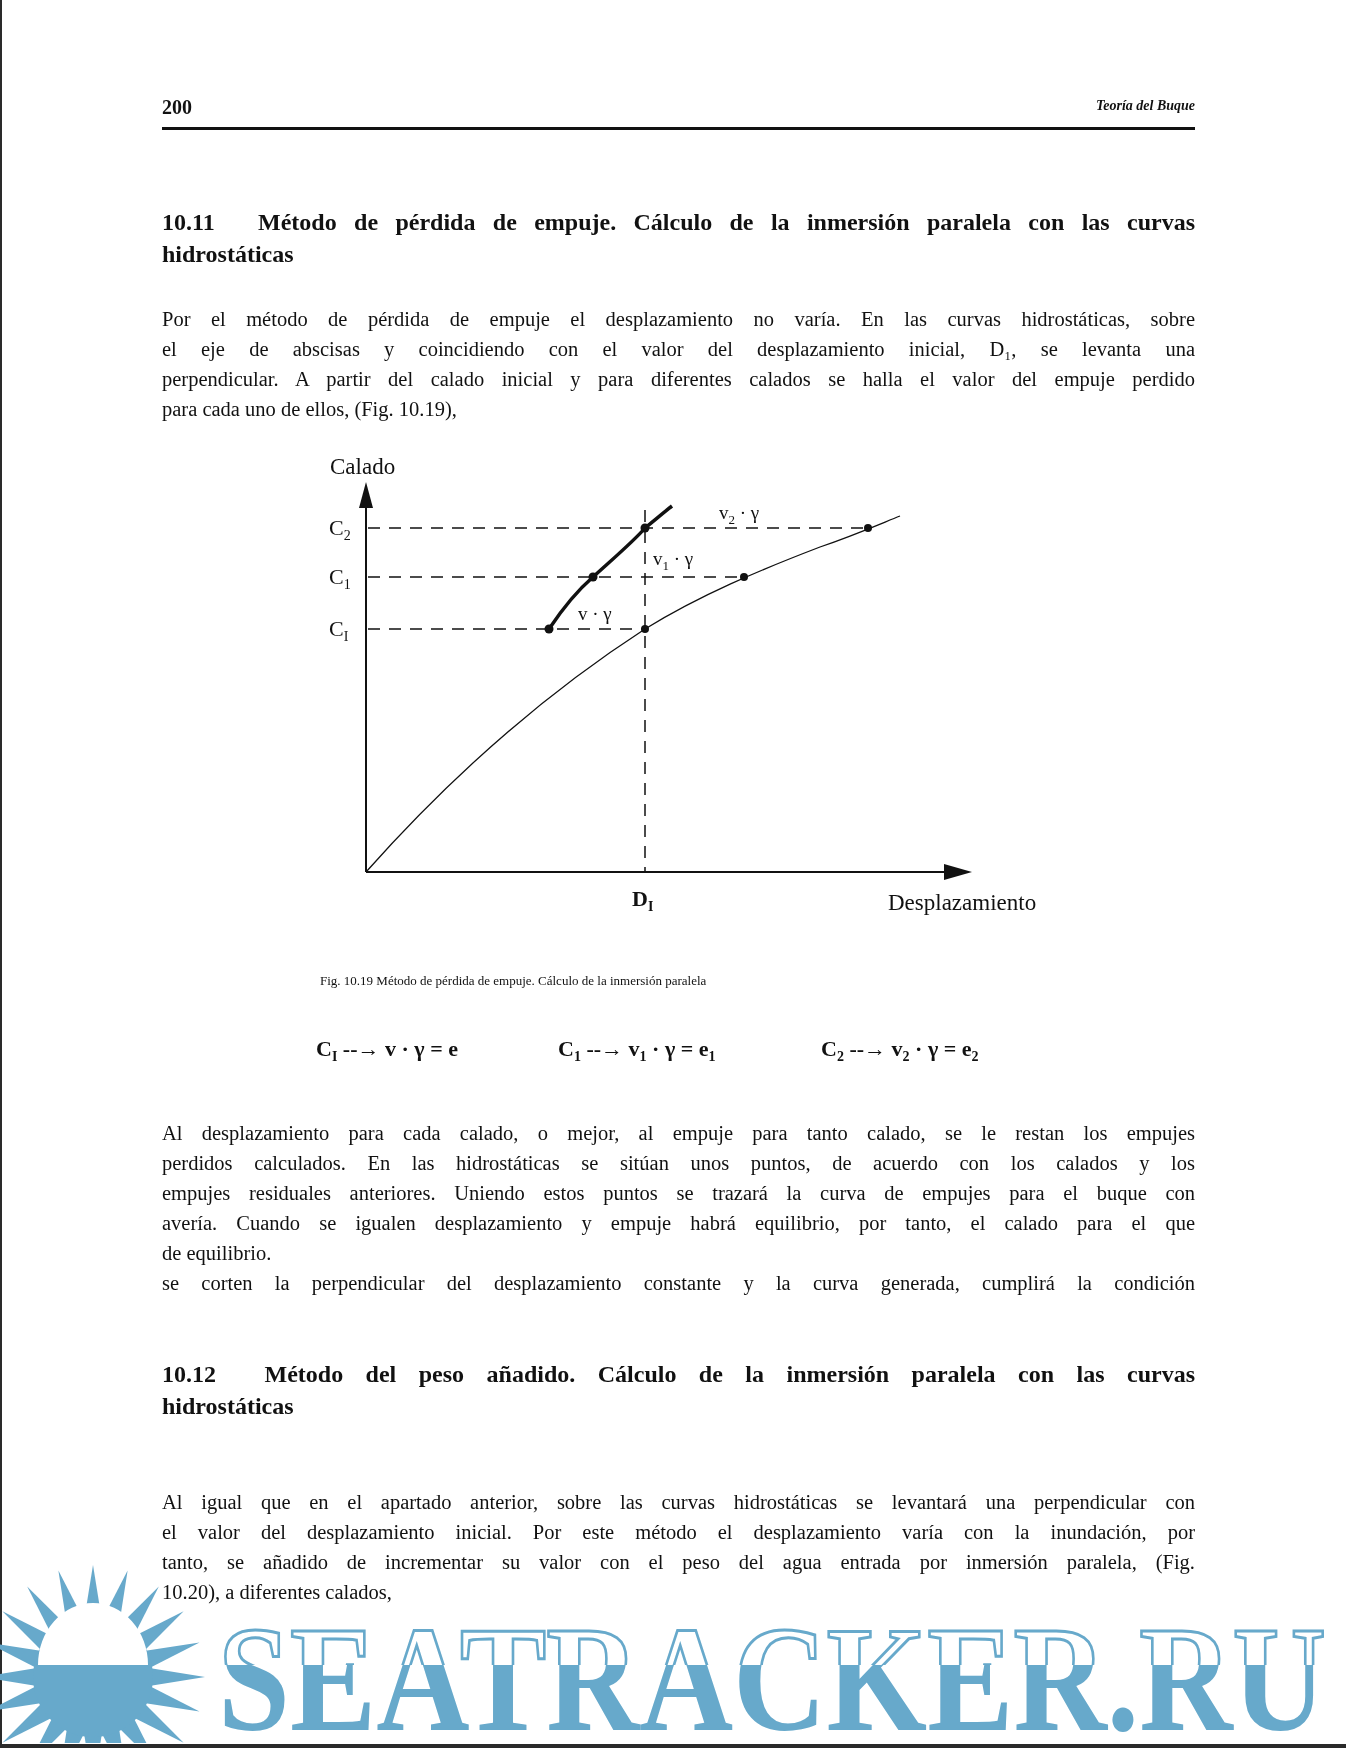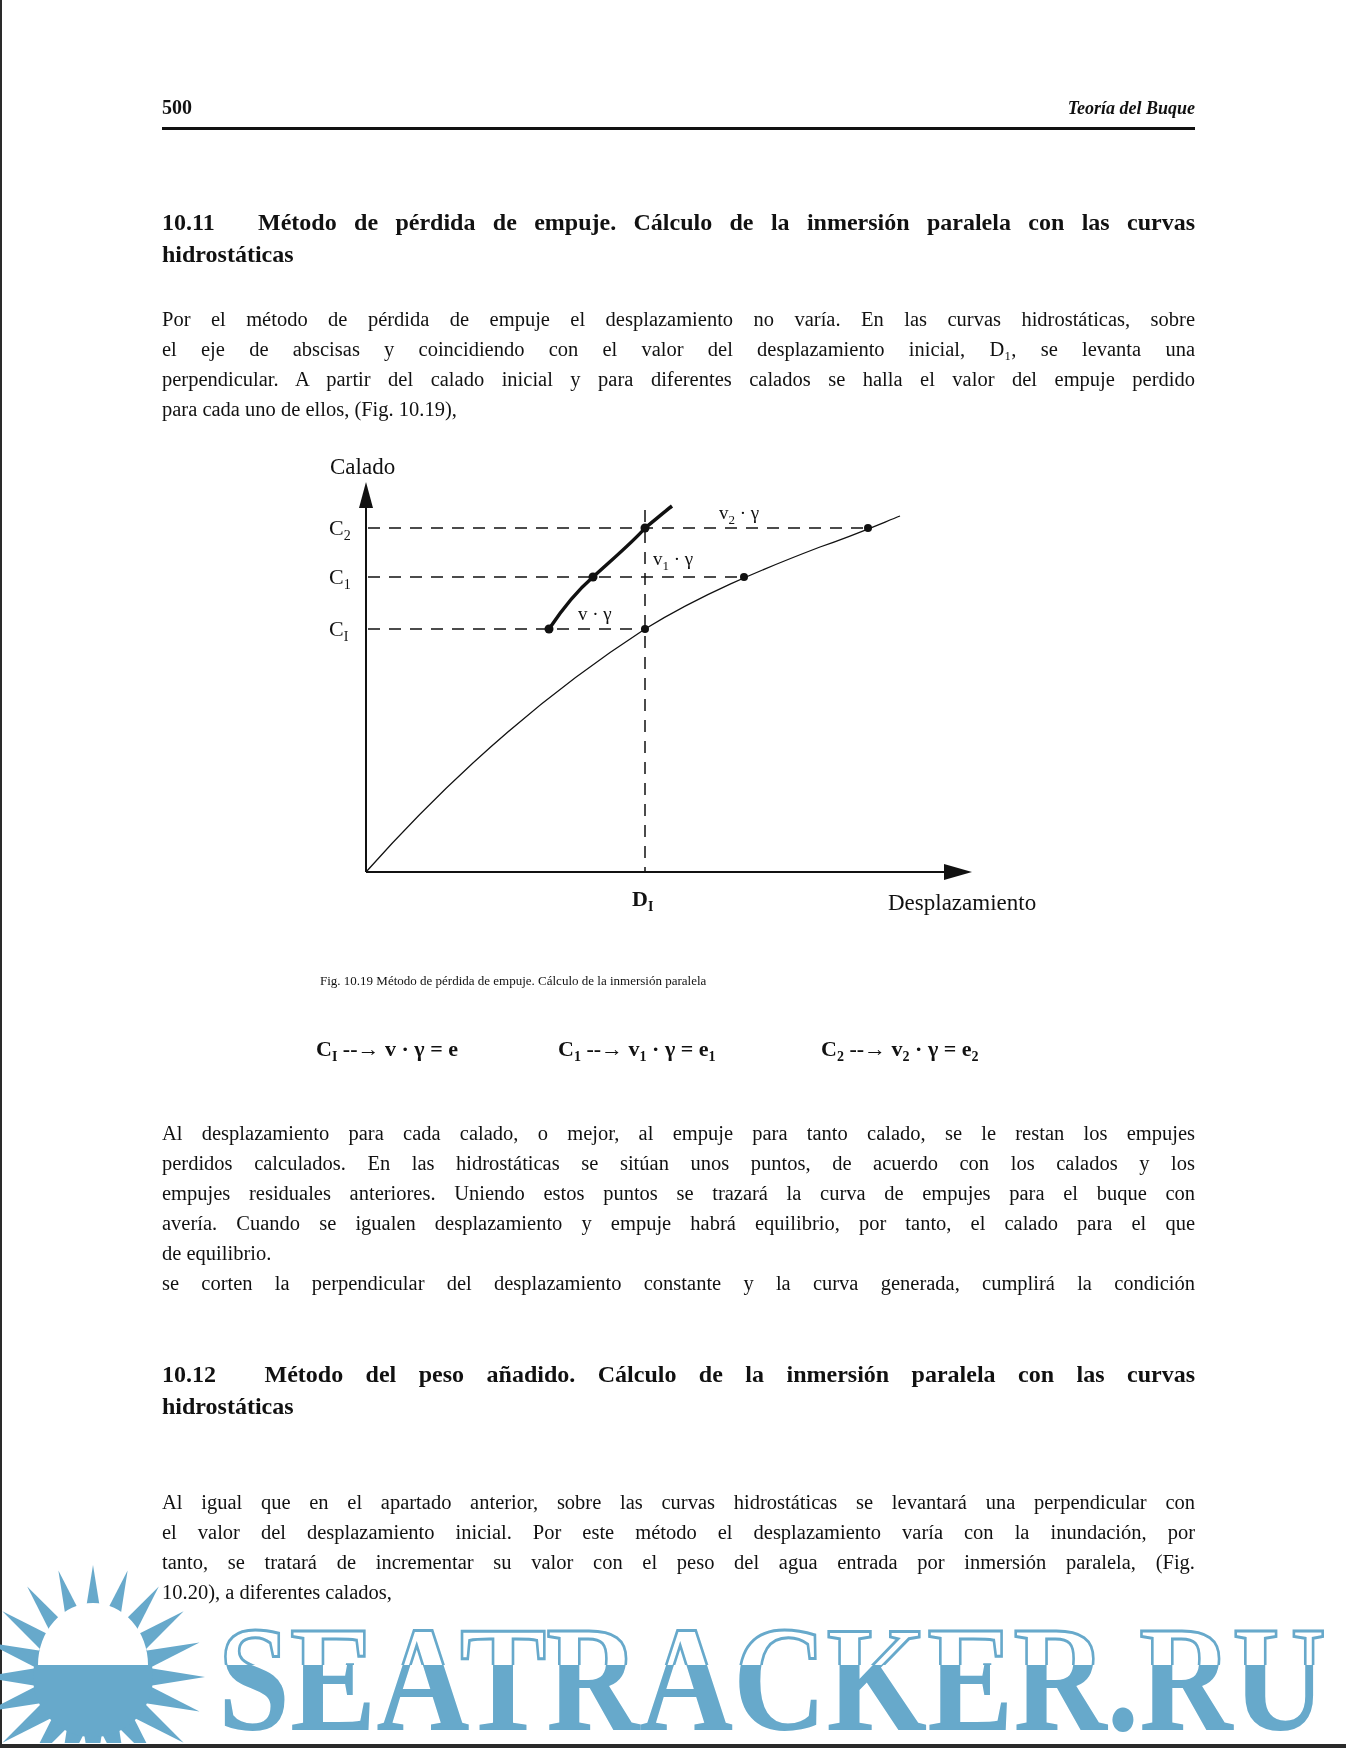--- a/index.html
+++ b/index.html
@@ -2,21 +2,21 @@
 <html><head>
 <meta charset="utf-8">
 <style>
   html, body { margin:0; padding:0; }
   body { width:1346px; height:1748px; position:relative; background:#ffffff; overflow:hidden;
          font-family:"Liberation Serif","DejaVu Serif",serif; color:#111; }
   .left-border { position:absolute; left:0; top:0; width:2px; height:1748px; background:#2a2a2a; }
   .bottom-border { position:absolute; left:0; bottom:0; width:1346px; height:4px; background:#2a2a2a; }
   .page-header { position:absolute; left:162px; top:96px; width:1033px; height:24px; }
   .page-number { position:absolute; left:0; top:0; font-weight:bold; font-size:20px; }
-  .running-title { position:absolute; right:0; top:2px; font-style:italic; font-weight:bold; font-size:18px; }
+  .running-title { position:absolute; right:0; top:2px; font-style:italic; font-weight:bold; font-size:14px; }
   .header-rule { position:absolute; left:162px; top:127px; width:1033px; height:3px; background:#111; }
   .heading { position:absolute; left:162px; width:1033px; font-weight:bold; font-size:24px; line-height:32px; text-align:justify; text-align-last:left; }
   .heading .num { margin-right:26px; }
   .para { position:absolute; left:162px; width:1033px; font-size:20.5px; line-height:30px; text-align:justify; }
   .para .line { display:block; text-align:justify; text-align-last:justify; white-space:nowrap; }
   .para .line.last { text-align-last:left; }
   .caption { position:absolute; left:320px; top:973px; font-size:13px; }
   .formulas { position:absolute; left:316px; top:1036px; width:720px; height:36px; font-weight:bold; font-size:22px; }
   .formula { position:absolute; top:0; white-space:nowrap; }
   .formula sub { font-size:14px; }
@@ -25,21 +25,21 @@
   .watermark { position:absolute; left:0; top:1565px; width:1346px; height:178px; }
   .wm-text { font-family:"Liberation Serif","DejaVu Serif",serif; font-weight:bold; }
 </style>
 </head>
 <body>
 
 <div class="left-border"></div>
 <div class="bottom-border"></div>
 
 <div class="page-header">
-  <span class="page-number">500</span>
+  <span class="page-number">200</span>
   <span class="running-title">Teoría del Buque</span>
 </div>
 <div class="header-rule"></div>
 
 <div class="heading" style="top:206px;">
   <div style="text-align:justify;text-align-last:justify;white-space:nowrap;">
     <span class="num">10.11</span>
     <span>Método de pérdida de empuje. Cálculo de la inmersión paralela con las curvas</span>
   </div>
   <div>hidrostáticas</div>
@@ -127,21 +127,21 @@
   <div style="text-align:justify;text-align-last:justify;white-space:nowrap;">
     <span class="num">10.12</span>
     <span>Método del peso añadido. Cálculo de la inmersión paralela con las curvas</span>
   </div>
   <div>hidrostáticas</div>
 </div>
 
 <div class="para" style="top:1454px;margin-top:33px;">
   <span class="line">Al igual que en el apartado anterior, sobre las curvas hidrostáticas se levantará una perpendicular con</span>
   <span class="line">el valor del desplazamiento inicial. Por este método el desplazamiento varía con la inundación, por</span>
-  <span class="line">tanto, se tratará de incrementar su valor con el peso del agua entrada por inmersión paralela, (Fig.</span>
+  <span class="line">tanto, se añadido de incrementar su valor con el peso del agua entrada por inmersión paralela, (Fig.</span>
   <span class="line last">10.20), a diferentes calados,</span>
 </div>
 
 <svg class="watermark" width="1346" height="178" viewBox="0 0 1346 178">
   <defs>
     <clipPath id="lowerhalf">
         <rect x="0" y="100" width="1346" height="80"></rect>
       </clipPath>
     <clipPath id="upperhalf">
         <rect x="0" y="0" width="1346" height="100"></rect>

